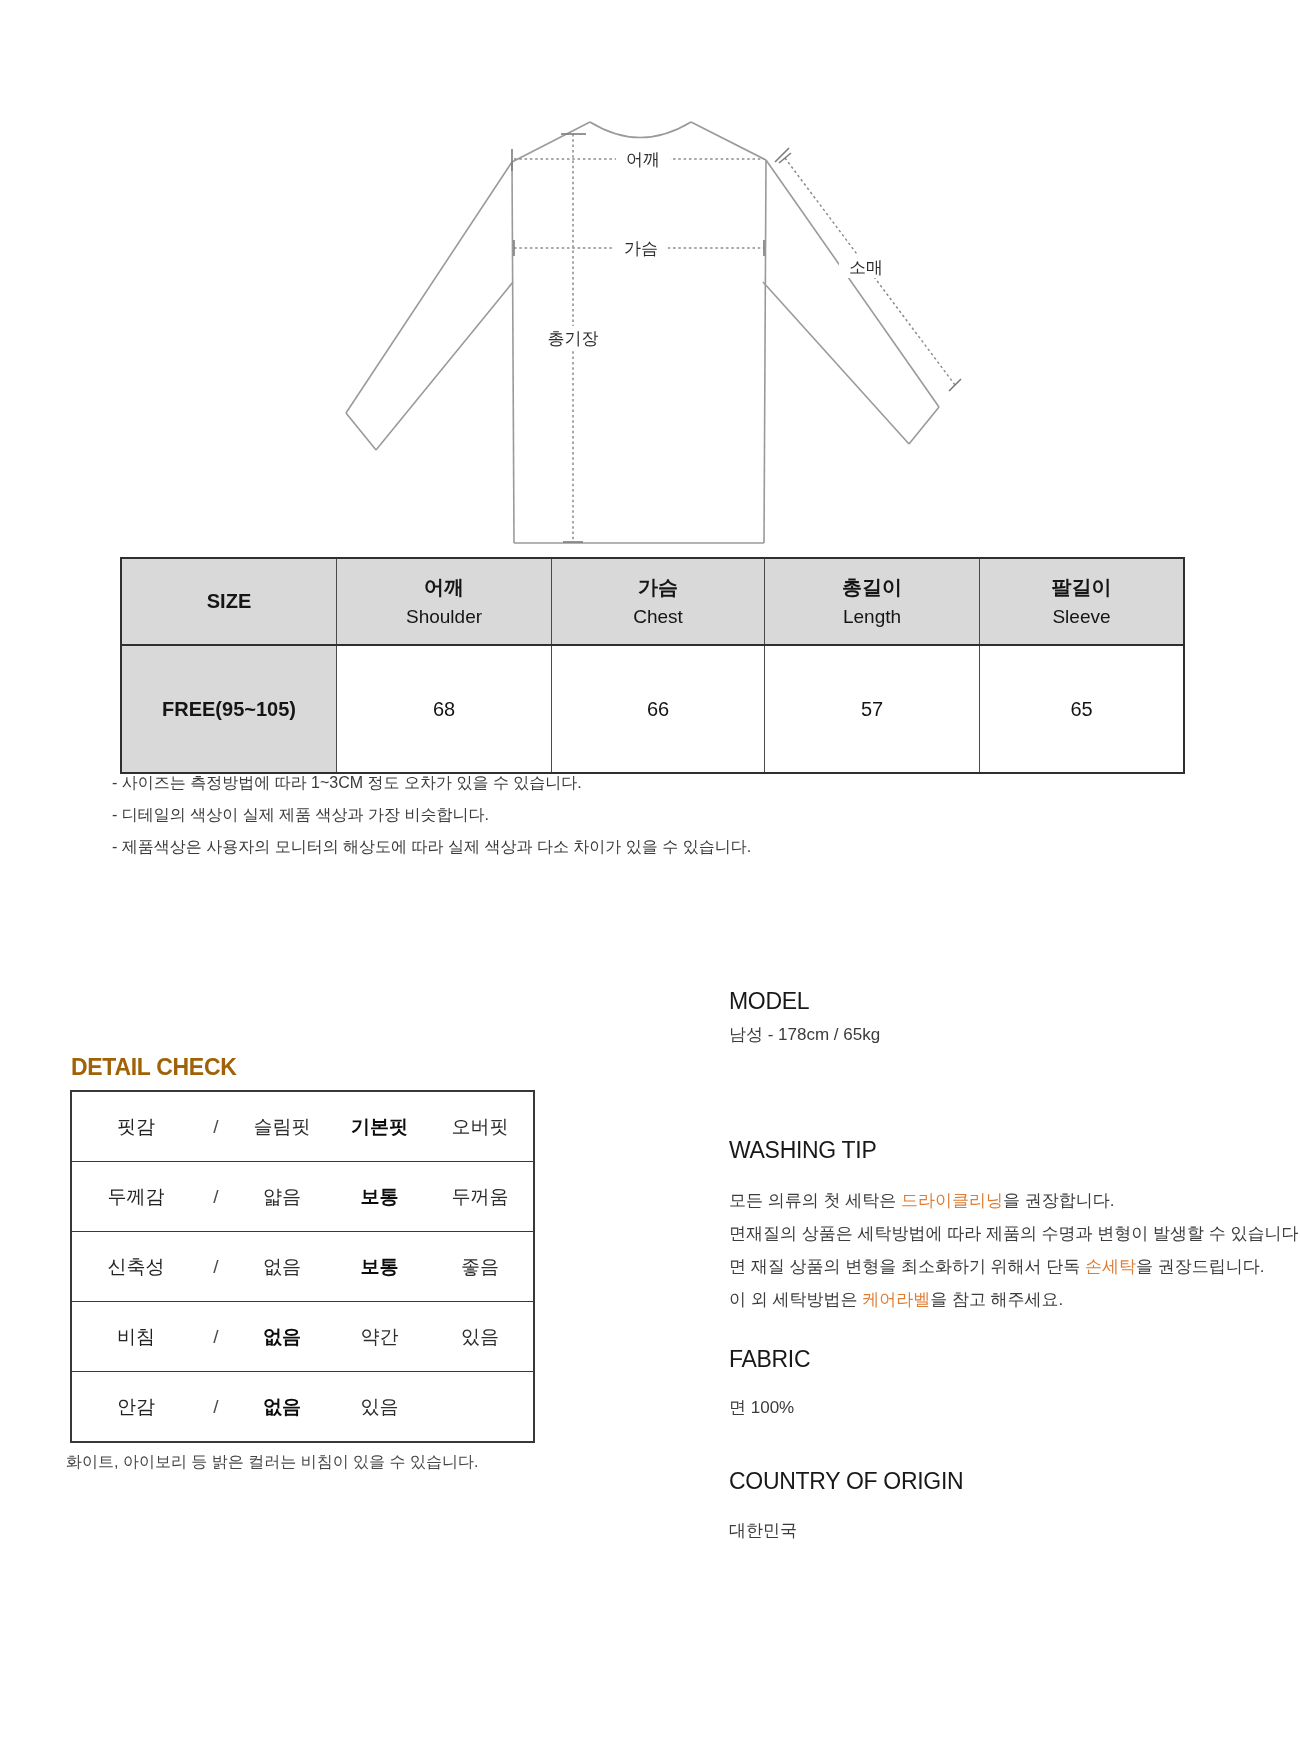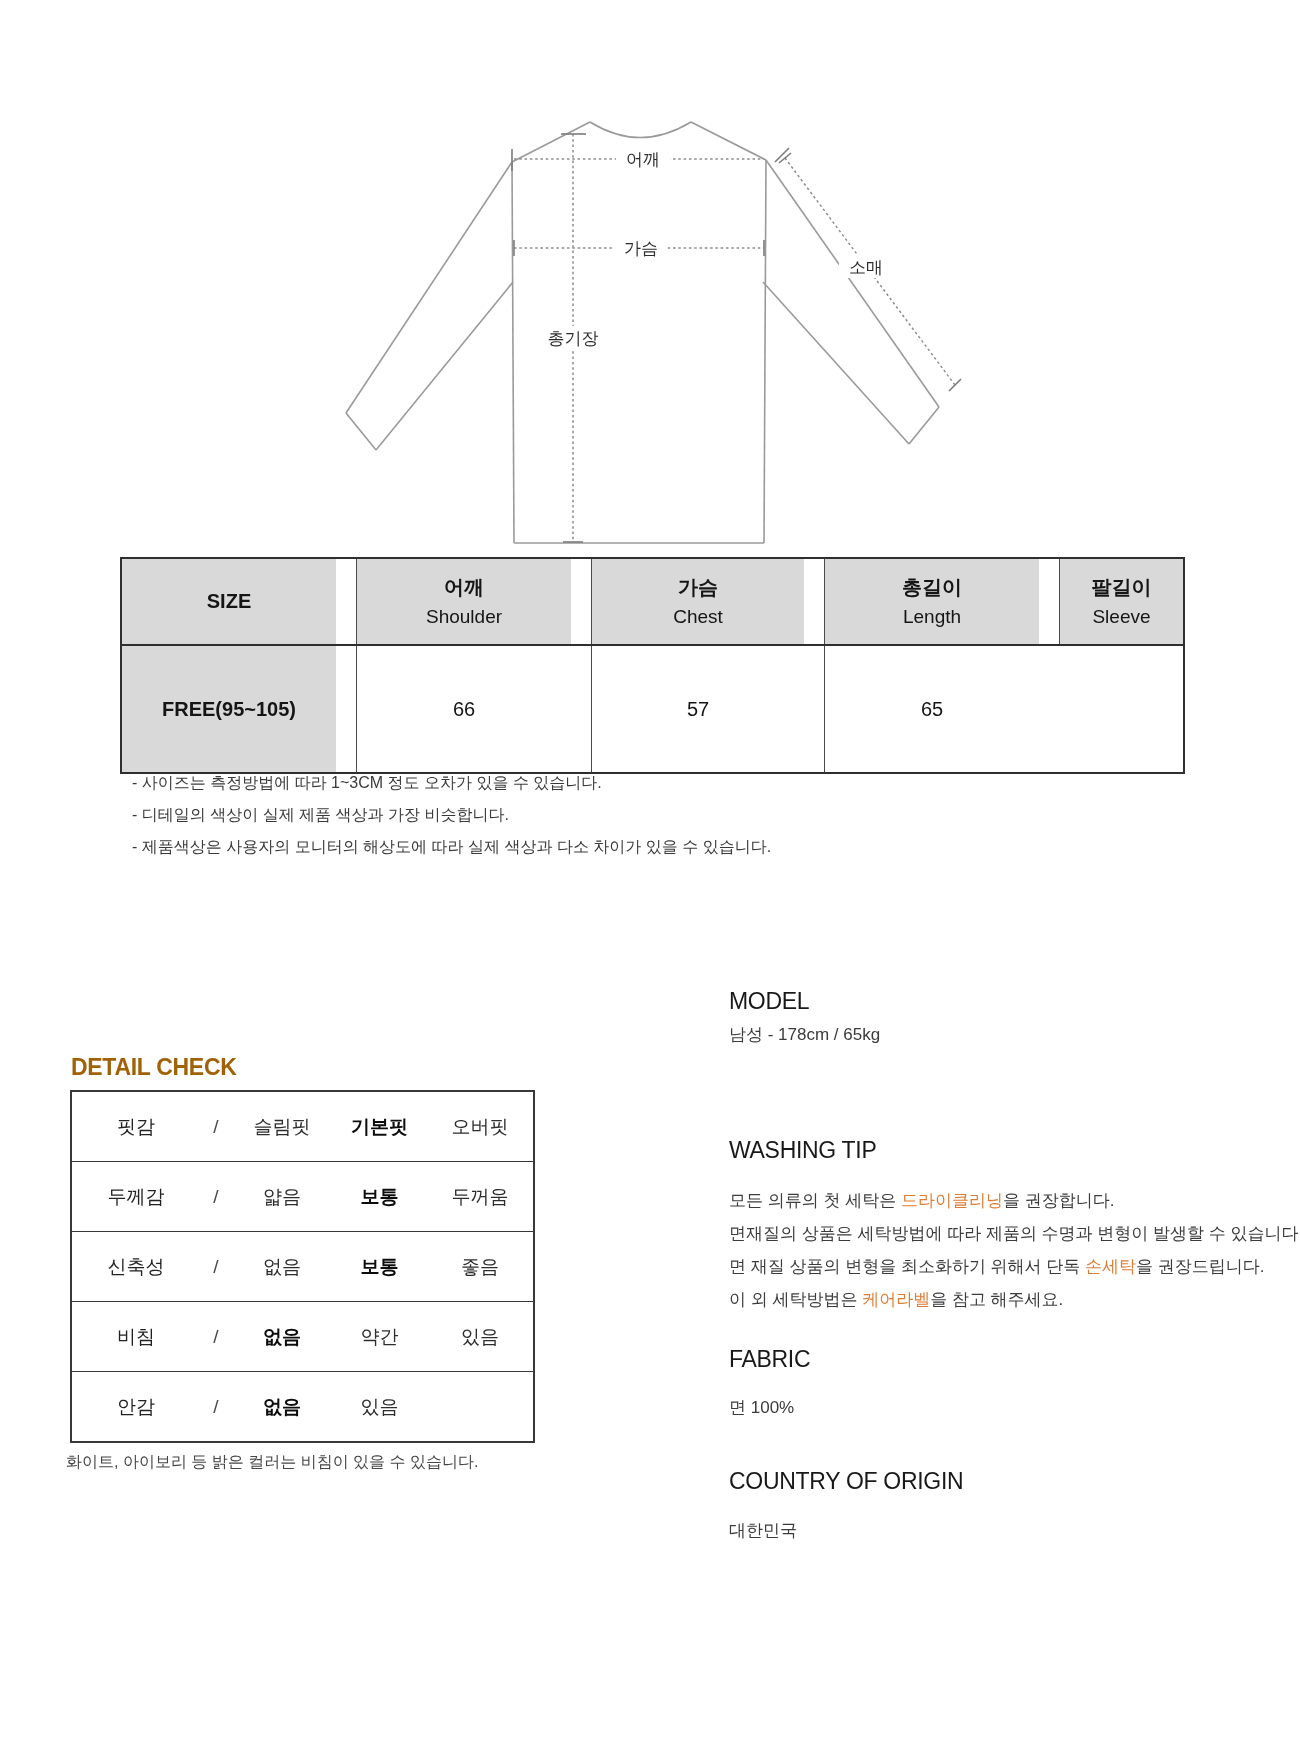--- a/index.html
+++ b/index.html
@@ -9,35 +9,35 @@
   
   #diagram{position:absolute;left:0;top:0;}
   .garment-line{stroke:#9a9a9a;stroke-width:1.6;fill:none;}
   .dash-line{stroke:#8c8c8c;stroke-width:1.5;fill:none;stroke-dasharray:2.5 2.8;}
   .tick{stroke:#7b7b7b;stroke-width:1.6;fill:none;}
   .label-chip{fill:#ffffff;}
   .diagram-label{font-size:17px;fill:#2c2c2c;text-anchor:middle;font-family:"Liberation Sans","DejaVu Sans",sans-serif;}
 
   
   #size-table{position:absolute;left:120px;top:557px;width:1065px;border:2px solid #2f2f2f;box-sizing:border-box;}
-  .st-row{display:grid;grid-template-columns:214px 215px 213px 215px 1fr;gap:20px;}
+  .st-row{display:grid;grid-template-columns:214px 215px 213px 215px 1fr;}
   .st-row.header .st-cell{height:85px;background:#d9d9d9;}
   .st-row.data .st-cell{height:126px;background:#ffffff;}
   .st-row.data .st-cell.size-col{background:#d9d9d9;}
   .st-cell{display:flex;flex-direction:column;align-items:center;justify-content:center;border-left:1px solid #4a4a4a;box-sizing:border-box;}
   .st-cell:first-child{border-left:none;}
   .st-row.data{border-top:2px solid #2f2f2f;}
   .st-ko{font-size:20px;font-weight:700;color:#151515;line-height:29px;}
   .st-en{font-size:19px;font-weight:400;color:#151515;line-height:29px;}
   .st-size-label{font-size:20px;font-weight:700;color:#151515;}
   .st-value{font-size:20px;color:#151515;}
 
   
   #size-notes{position:absolute;left:112px;top:767px;}
-  .size-note{font-size:16px;line-height:32px;color:#3a3a3a;margin-left:20px;}
+  .size-note{font-size:16px;line-height:32px;color:#3a3a3a;}
 
   
   #detail-title{position:absolute;left:71px;top:1054px;font-size:23px;font-weight:700;color:#a16207;letter-spacing:-0.3px;}
   #detail-table{position:absolute;left:70px;top:1090px;width:465px;border:2px solid #383838;box-sizing:border-box;}
   .dt-row{display:grid;grid-template-columns:128px 32px 100px 95px 1fr;height:69px;align-items:center;border-top:1px solid #383838;}
   .dt-row:first-child{border-top:none;}
   .dt-cell{text-align:center;font-size:19px;color:#2d2d2d;}
   .dt-label{font-weight:400;color:#222;}
   .dt-sep{color:#4a4a4a;}
   .dt-opt.selected{font-weight:700;color:#0c0c0c;}
@@ -132,20 +132,23 @@
         <div class="st-cell">
           <span class="st-ko">팔길이</span>
           <span class="st-en">Sleeve</span>
         </div>
       </div>
     <div class="st-row data">
       <div class="st-cell size-col">
         <span class="st-size-label">FREE(95~105)</span>
       </div>
 
+    <div class="st-cell">
+          <span class="st-value">68</span>
+        </div>
         <div class="st-cell">
           <span class="st-value">66</span>
         </div>
         <div class="st-cell">
           <span class="st-value">57</span>
         </div>
         <div class="st-cell">
           <span class="st-value">65</span>
         </div>
       </div>

